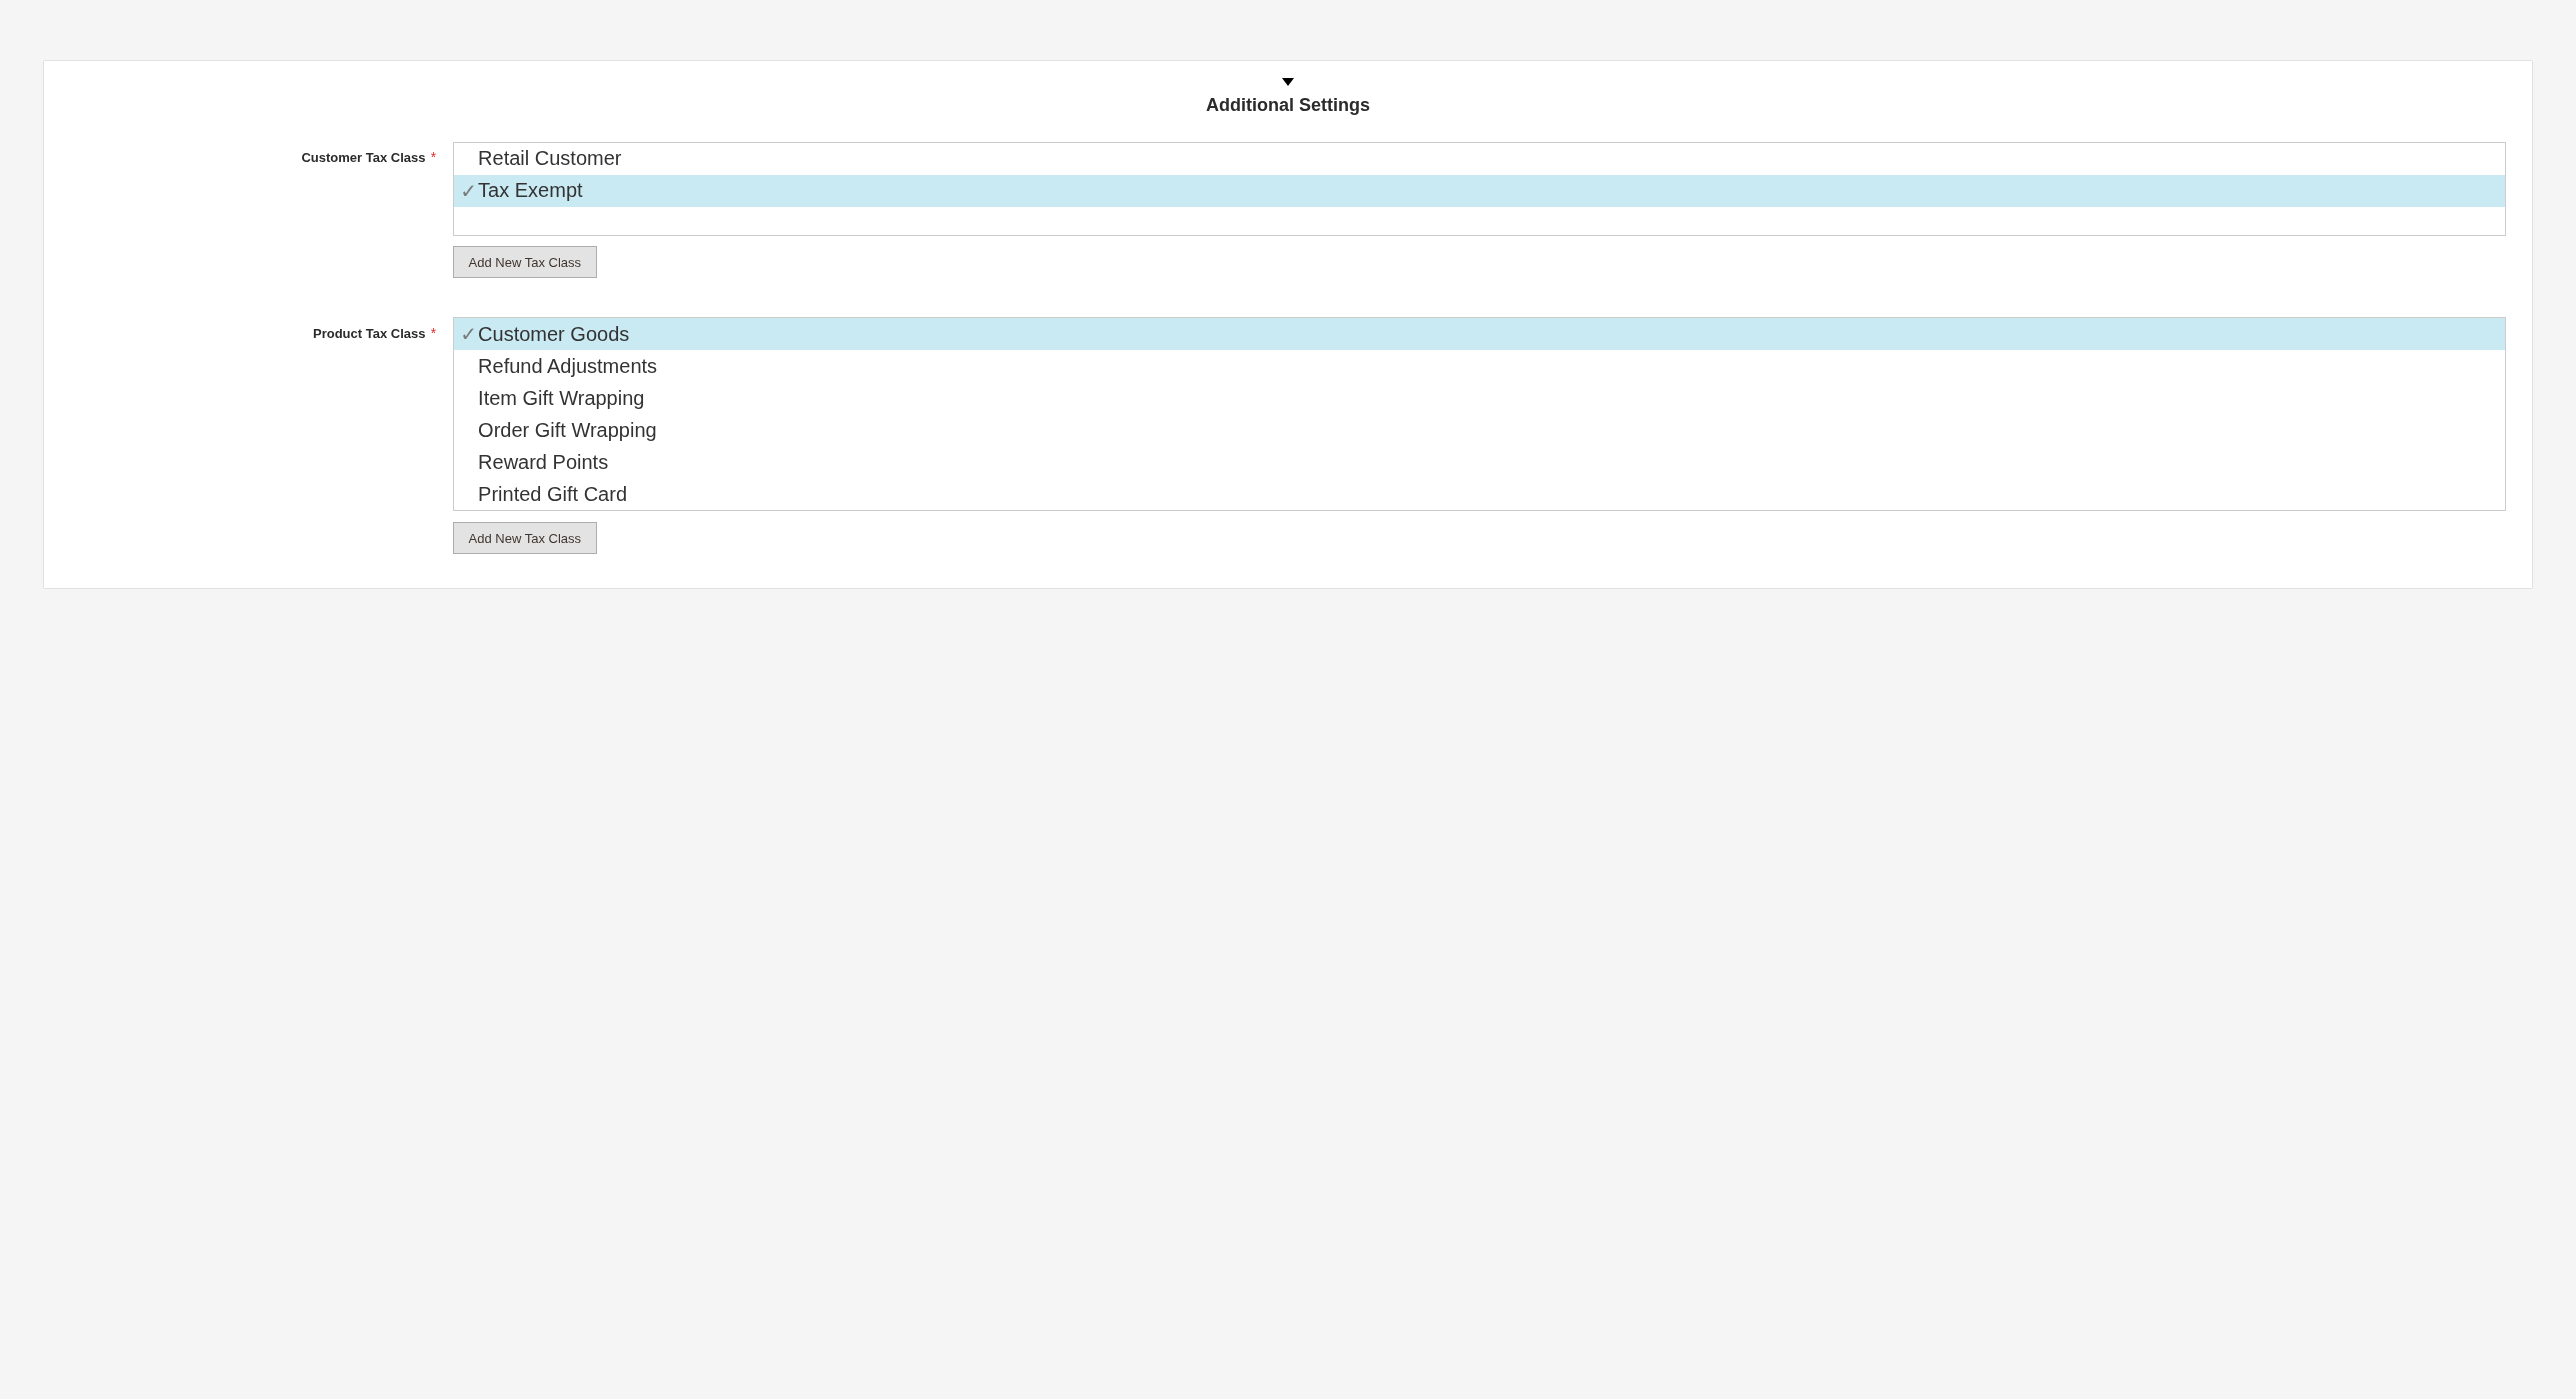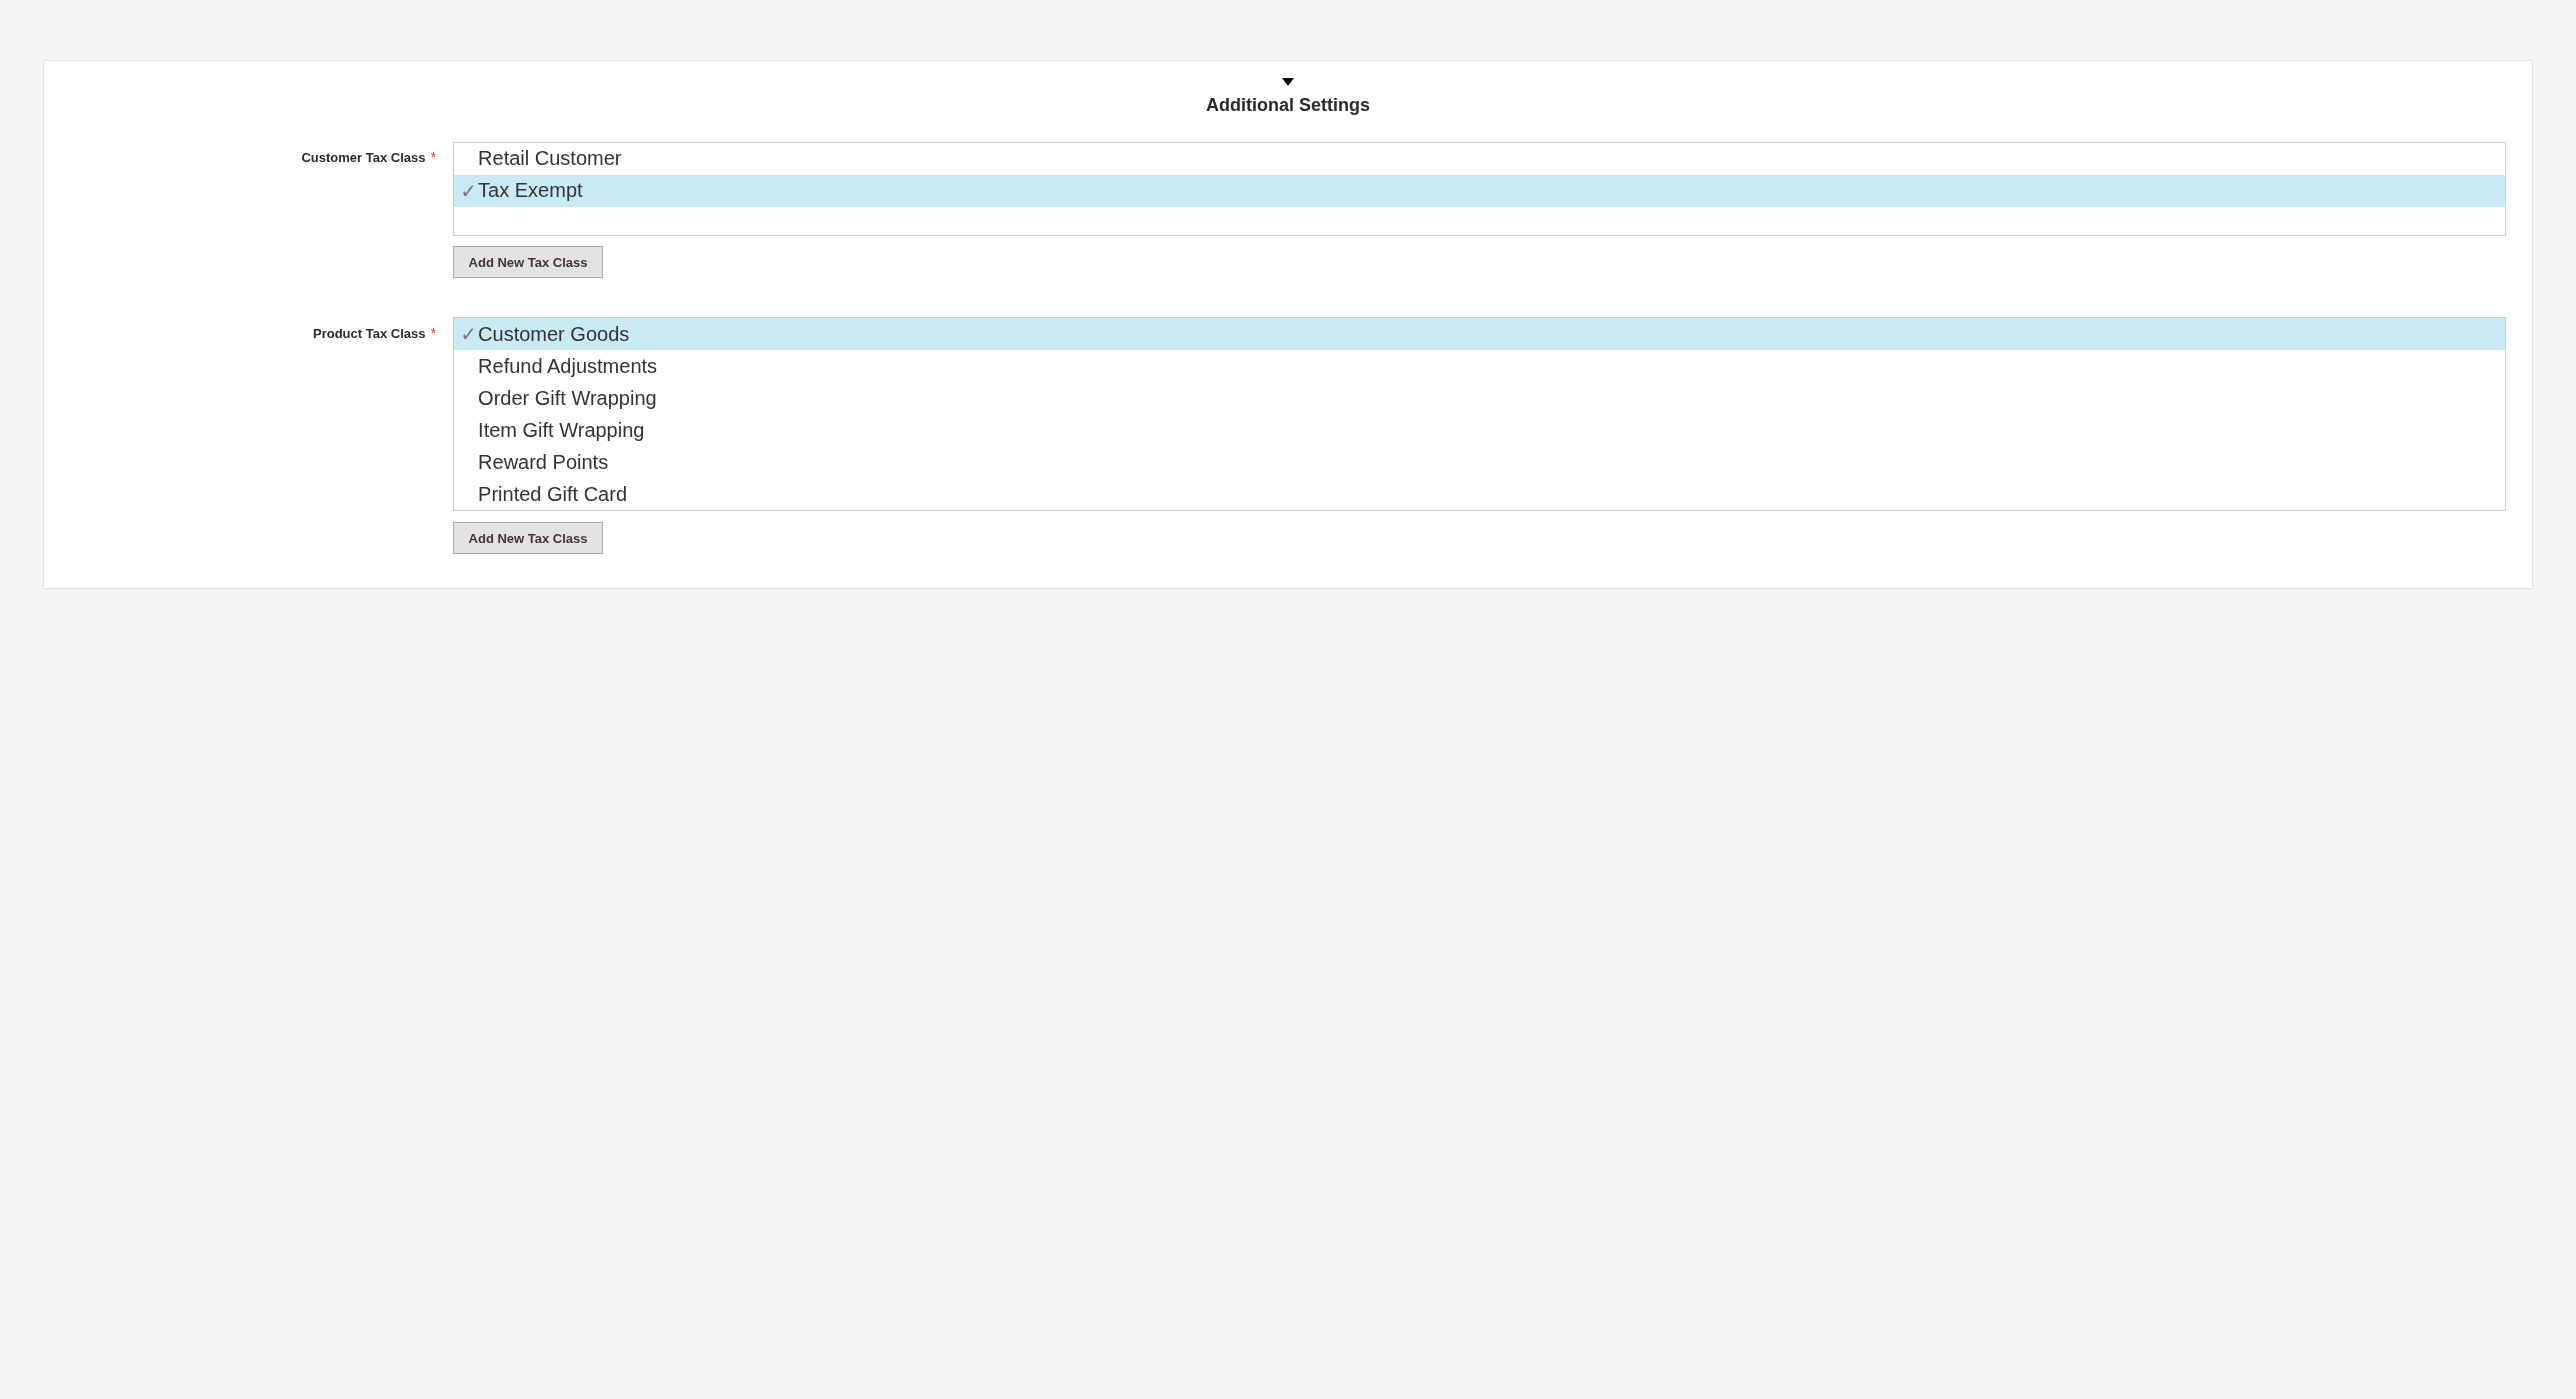--- a/index.html
+++ b/index.html
@@ -97,21 +97,21 @@
     }
     .listbox-customer {
       height: 94px;
     }
     .add-button {
       margin-top: 10.3px;
       background: #e3e3e3;
       border: 0.9px solid #adadad;
       padding: 7.8px 14.6px;
       font-size: 13px;
-      font-weight: 700;
+      font-weight: 400;
       color: #41362f;
       cursor: pointer;
       font-family: inherit;
     }
   </style>
 </head>
 <body>
 
 <div class="panel">
 
@@ -152,25 +152,25 @@
               <span class="checkmark">✓</span>
             </span>
           <span class="item-text">Customer Goods</span>
         </div>
         <div class="list-item">
           <span class="check-slot"></span>
           <span class="item-text">Refund Adjustments</span>
         </div>
         <div class="list-item">
           <span class="check-slot"></span>
-          <span class="item-text">Order Gift Wrapping</span>
+          <span class="item-text">Item Gift Wrapping</span>
         </div>
         <div class="list-item">
           <span class="check-slot"></span>
-          <span class="item-text">Item Gift Wrapping</span>
+          <span class="item-text">Order Gift Wrapping</span>
         </div>
         <div class="list-item">
           <span class="check-slot"></span>
           <span class="item-text">Reward Points</span>
         </div>
         <div class="list-item">
           <span class="check-slot"></span>
           <span class="item-text">Printed Gift Card</span>
         </div>
       </div>

